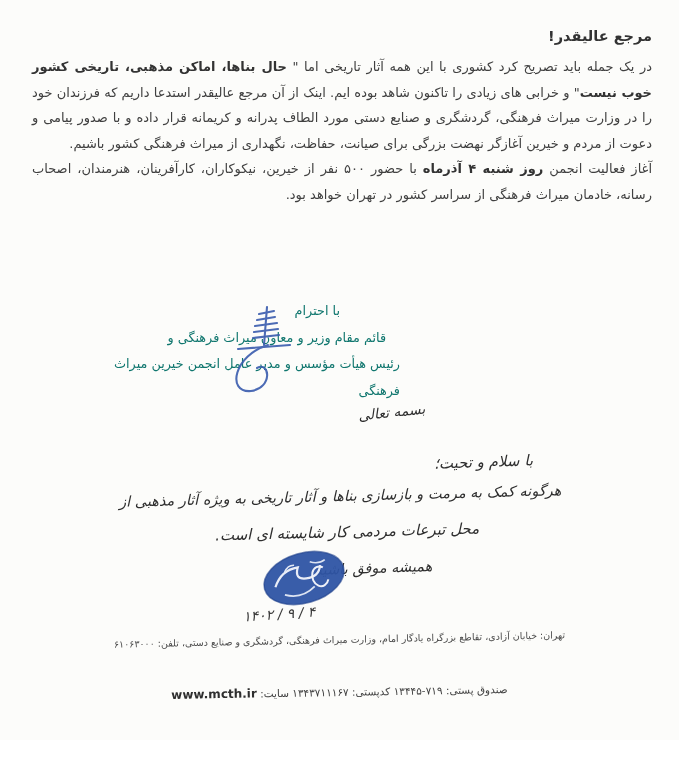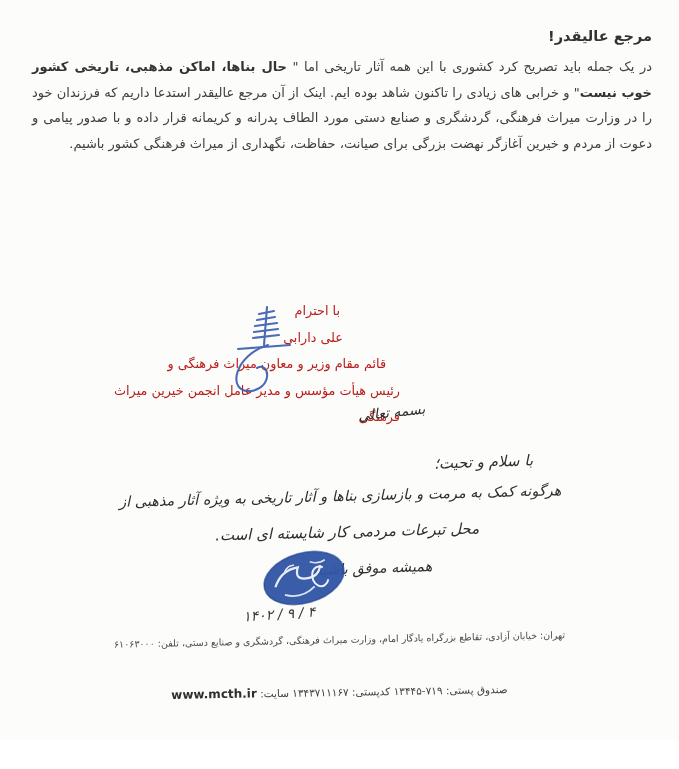--- a/index.html
+++ b/index.html
@@ -32,21 +32,21 @@
     color: #404040;
   }
   .bold-seg { font-weight: bold; color: #333; }
   
   .sig-block {
     position: absolute;
     top: 298px; right: 279px; width: 300px;
     font-size: 12.8px;
     line-height: 26.5px;
     text-align: right;
-    color: #b91c1c;
+    color: #0f766e;
   }
   .sig-salutation { margin-right: 60px; }
   .sig-name { margin-right: 57px; }
   .sig-title1 { margin-right: 14px; }
   .sig-title2 { margin-right: 0; }
   .sig-scribble {
     position: absolute;
     left: 224px; top: 301px;
     width: 80px; height: 100px;
     pointer-events: none;
@@ -97,25 +97,25 @@
   .site { font-weight: bold; font-size: 12px; color: #2e2e2e; direction: ltr; unicode-bidi: isolate; }
 </style>
 </head>
 <body>
 
 <div class="page">
 
   <div class="letter-body">
     <h1 class="letter-title">مرجع عالیقدر!</h1>
     <p><span>در یک جمله باید تصریح کرد کشوری با این همه آثار تاریخی اما " </span><span class="bold-seg">حال بناها، اماکن مذهبی، تاریخی کشور خوب نیست</span><span>" و خرابی های زیادی را تاکنون شاهد بوده ایم. اینک از آن مرجع عالیقدر استدعا داریم که فرزندان خود را در وزارت میراث فرهنگی، گردشگری و صنایع دستی مورد الطاف پدرانه و کریمانه قرار داده و با صدور پیامی و دعوت از مردم و خیرین آغازگر نهضت بزرگی برای صیانت، حفاظت، نگهداری از میراث فرهنگی کشور باشیم.</span></p>
+    <p><span>آغاز فعالیت انجمن </span><span class="bold-seg">روز شنبه ۴ آذرماه</span><span> با حضور ۵۰۰ نفر از خیرین، نیکوکاران، کارآفرینان، هنرمندان، اصحاب رسانه، خادمان میراث فرهنگی از سراسر کشور در تهران خواهد بود.</span></p>
   </div>
 
   <div class="sig-block">
     <div class="sig-salutation">با احترام</div>
-    <div class="sig-name">علی دارابی</div>
     <div class="sig-title1">قائم مقام وزیر و معاون میراث فرهنگی و</div>
     <div class="sig-title2">رئیس هیأت مؤسس و مدیر عامل انجمن خیرین میراث فرهنگی</div>
   </div>
 
   <svg class="sig-scribble" viewBox="0 0 80 100" aria-hidden="true">
     <g stroke="#3a5cae" fill="none" stroke-width="2.1" stroke-linecap="round" opacity="0.9">
       <path d="M43 6 L40 44"></path>
       <path d="M35 13 L50 10"></path>
       <path d="M33 19 L51 16"></path>
       <path d="M31 25 L53 22"></path>

